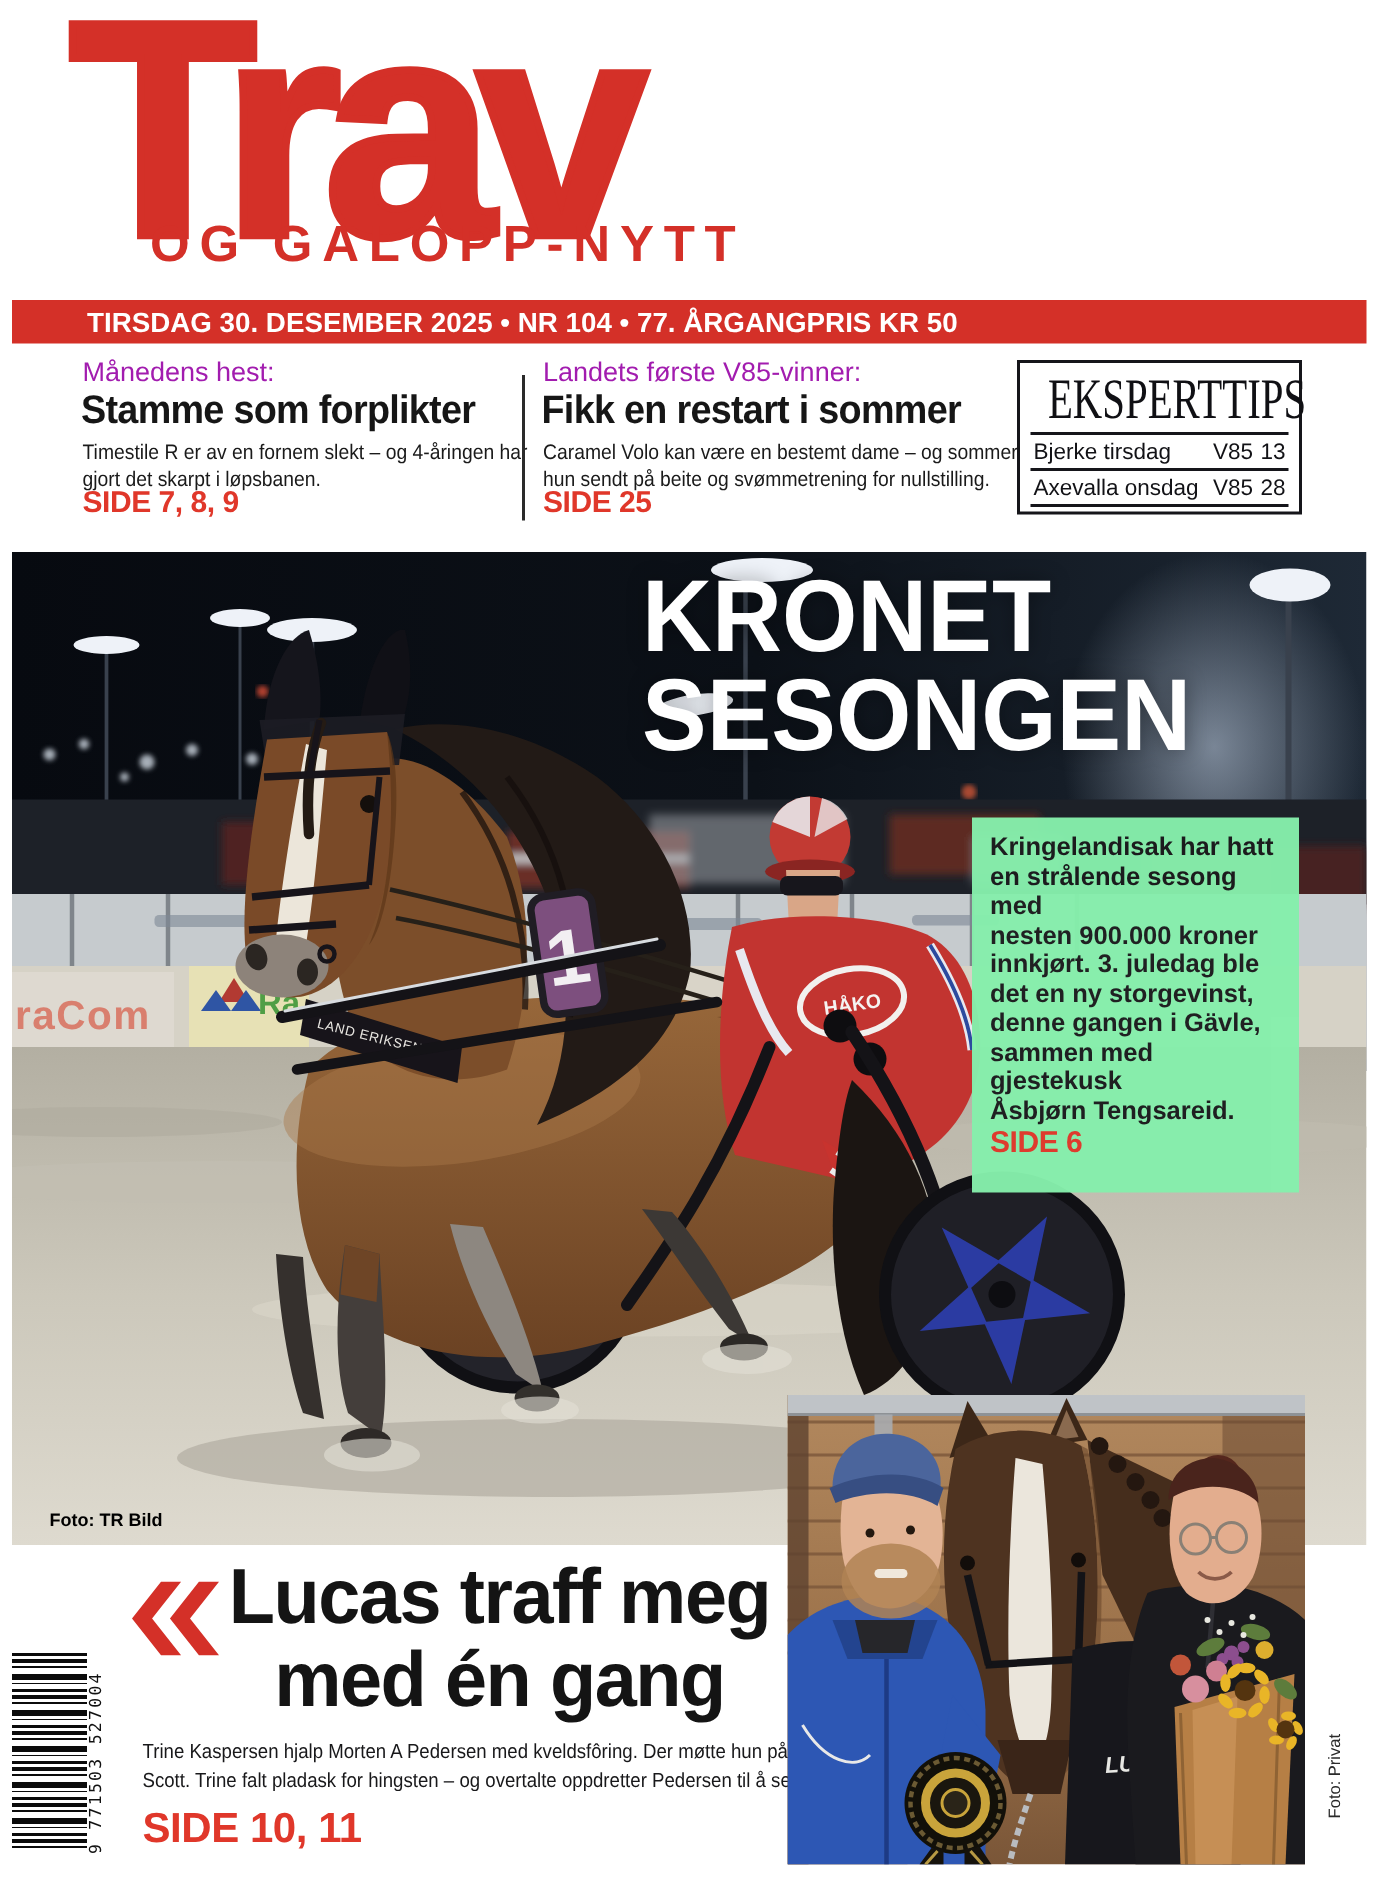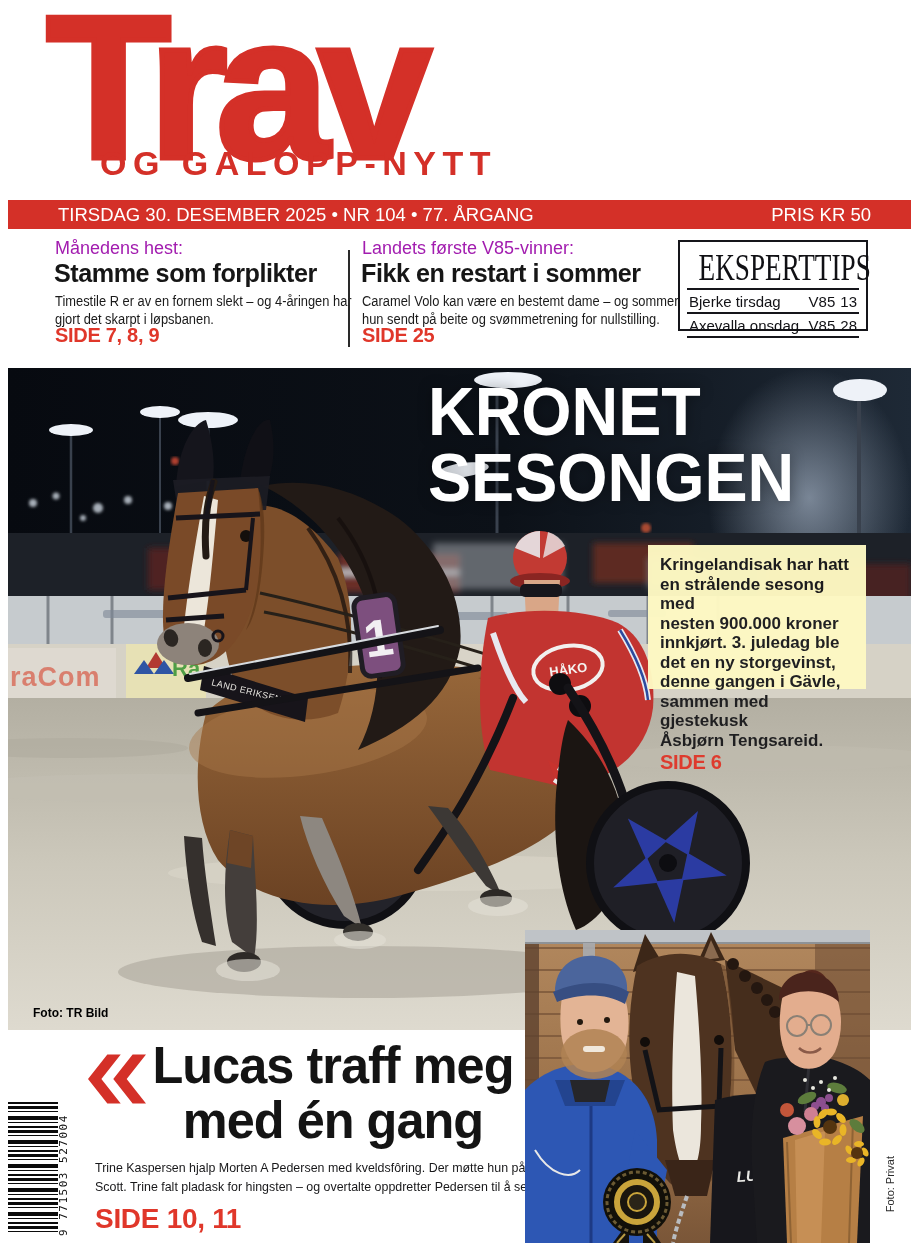--- a/index.html
+++ b/index.html
@@ -21,37 +21,37 @@
     letter-spacing:-12px;color:var(--brand-red);
     -webkit-text-stroke:5px var(--brand-red);
     z-index:2;
   }
   .logo-sub{
     left:100px;top:144px;font-size:34px;font-weight:bold;letter-spacing:6.5px;
     color:var(--brand-red);z-index:2;
   }
   .date-bar{
     left:8px;top:200px;width:903px;height:29px;background:var(--brand-red);
-    color:#fff;font-weight:normal;font-size:18.5px;line-height:29px;
-    display:flex;justify-content:space-between;
+    color:#fff;font-weight:bold;font-size:18.5px;line-height:29px;
+    display:flex;
     padding:0 40px 0 50px;
   }
 
   
   .kicker{font-size:18px;color:#a21caf}
   .teaser-headline{font-size:26.5px;font-weight:bold;letter-spacing:-.5px;
     transform:scaleX(.95);transform-origin:left;white-space:nowrap}
   .teaser-body{font-size:14px;line-height:17.5px;white-space:pre-line;
     transform:scaleX(.92);transform-origin:left;white-space:pre-line;color:#1a1a1a}
   .page-ref{color:var(--side-red);font-weight:bold;font-size:20px;letter-spacing:-.3px}
   .teaser-divider{left:348px;top:250px;width:1.5px;height:97px;background:#2a2a2a}
 
   
   .tips-box{
-    left:678px;top:240px;width:190px;height:91px;border:2px solid #15151a;
+    left:678px;top:240px;width:190px;height:103px;border:2px solid #15151a;
     background:#fff;padding:2px 0 0;
   }
   .tips-title{
     font-family:"Liberation Serif",serif;font-weight:400;font-size:34px;
     text-align:center;letter-spacing:0;line-height:42px;height:44px;
     transform:scale(.8,1.12);transform-origin:center top;white-space:nowrap;color:#101014;
   }
   .tips-rule{height:0;border-top:2px solid #15151a;margin:0 7px}
   .tips-row{display:flex;justify-content:space-between;align-items:center;
     padding:3px 9px 2px;font-size:15px;color:#121216}
@@ -60,22 +60,22 @@
 
   
   .main-photo{left:8px;top:368px;width:903px;height:662px;z-index:1}
   .kronet{
     left:428px;top:378px;z-index:3;color:#fff;font-weight:bold;
     font-size:68px;line-height:66px;white-space:pre-line;letter-spacing:0;
     transform:scaleX(.95);transform-origin:left top;
     text-shadow:0 0 14px rgba(0,0,0,.35);
   }
   .info-box{
-    left:648px;top:545px;width:218px;height:144px;z-index:3;
-    background:#fef9c3;opacity:.97;padding:10px 12px 8px;
+    left:648px;top:545px;width:218px;height:250px;z-index:3;
+    background:#86efac;opacity:.97;padding:10px 12px 8px;
   }
   .info-text{font-size:17px;line-height:19.5px;font-weight:bold;color:#1b1b1d;white-space:pre-line}
   .info-ref{font-size:20px;margin-top:1px}
   .photo-credit{
     left:33px;top:1006px;z-index:3;font-size:12px;font-weight:bold;color:#000000;
   }
 
   
   .quote-svg{left:88px;top:1048px;z-index:5}
   .bottom-headline{

